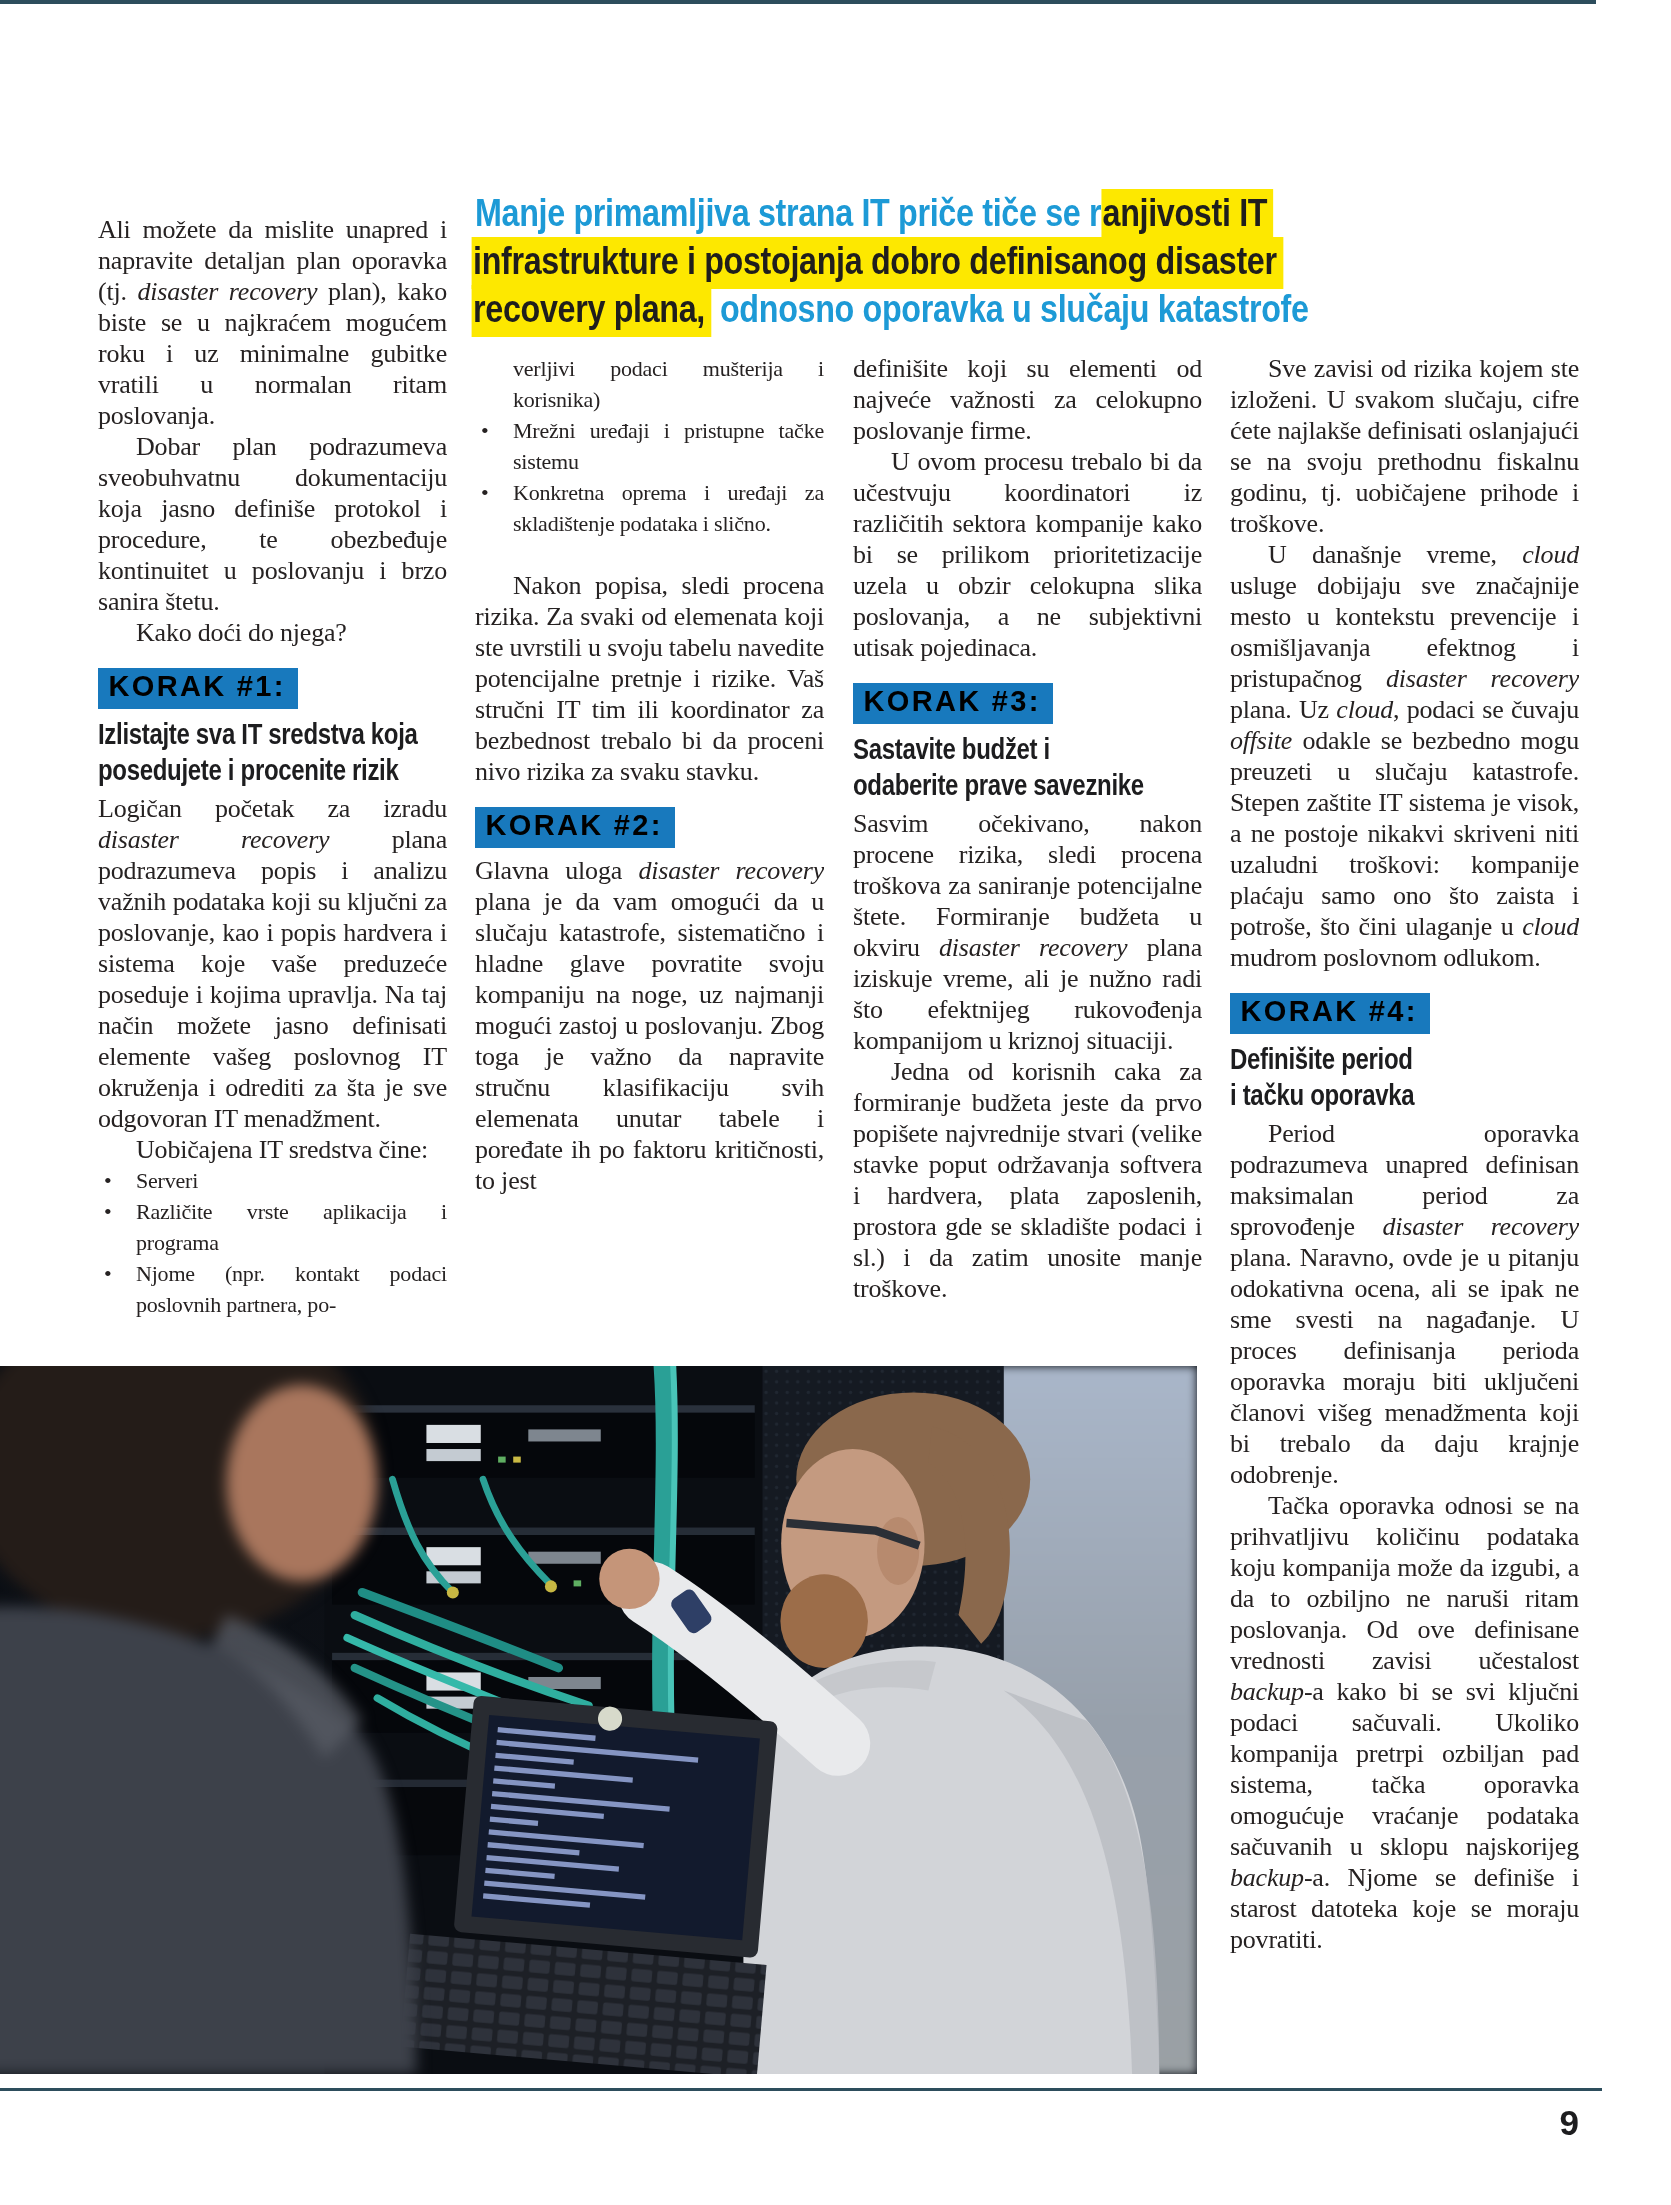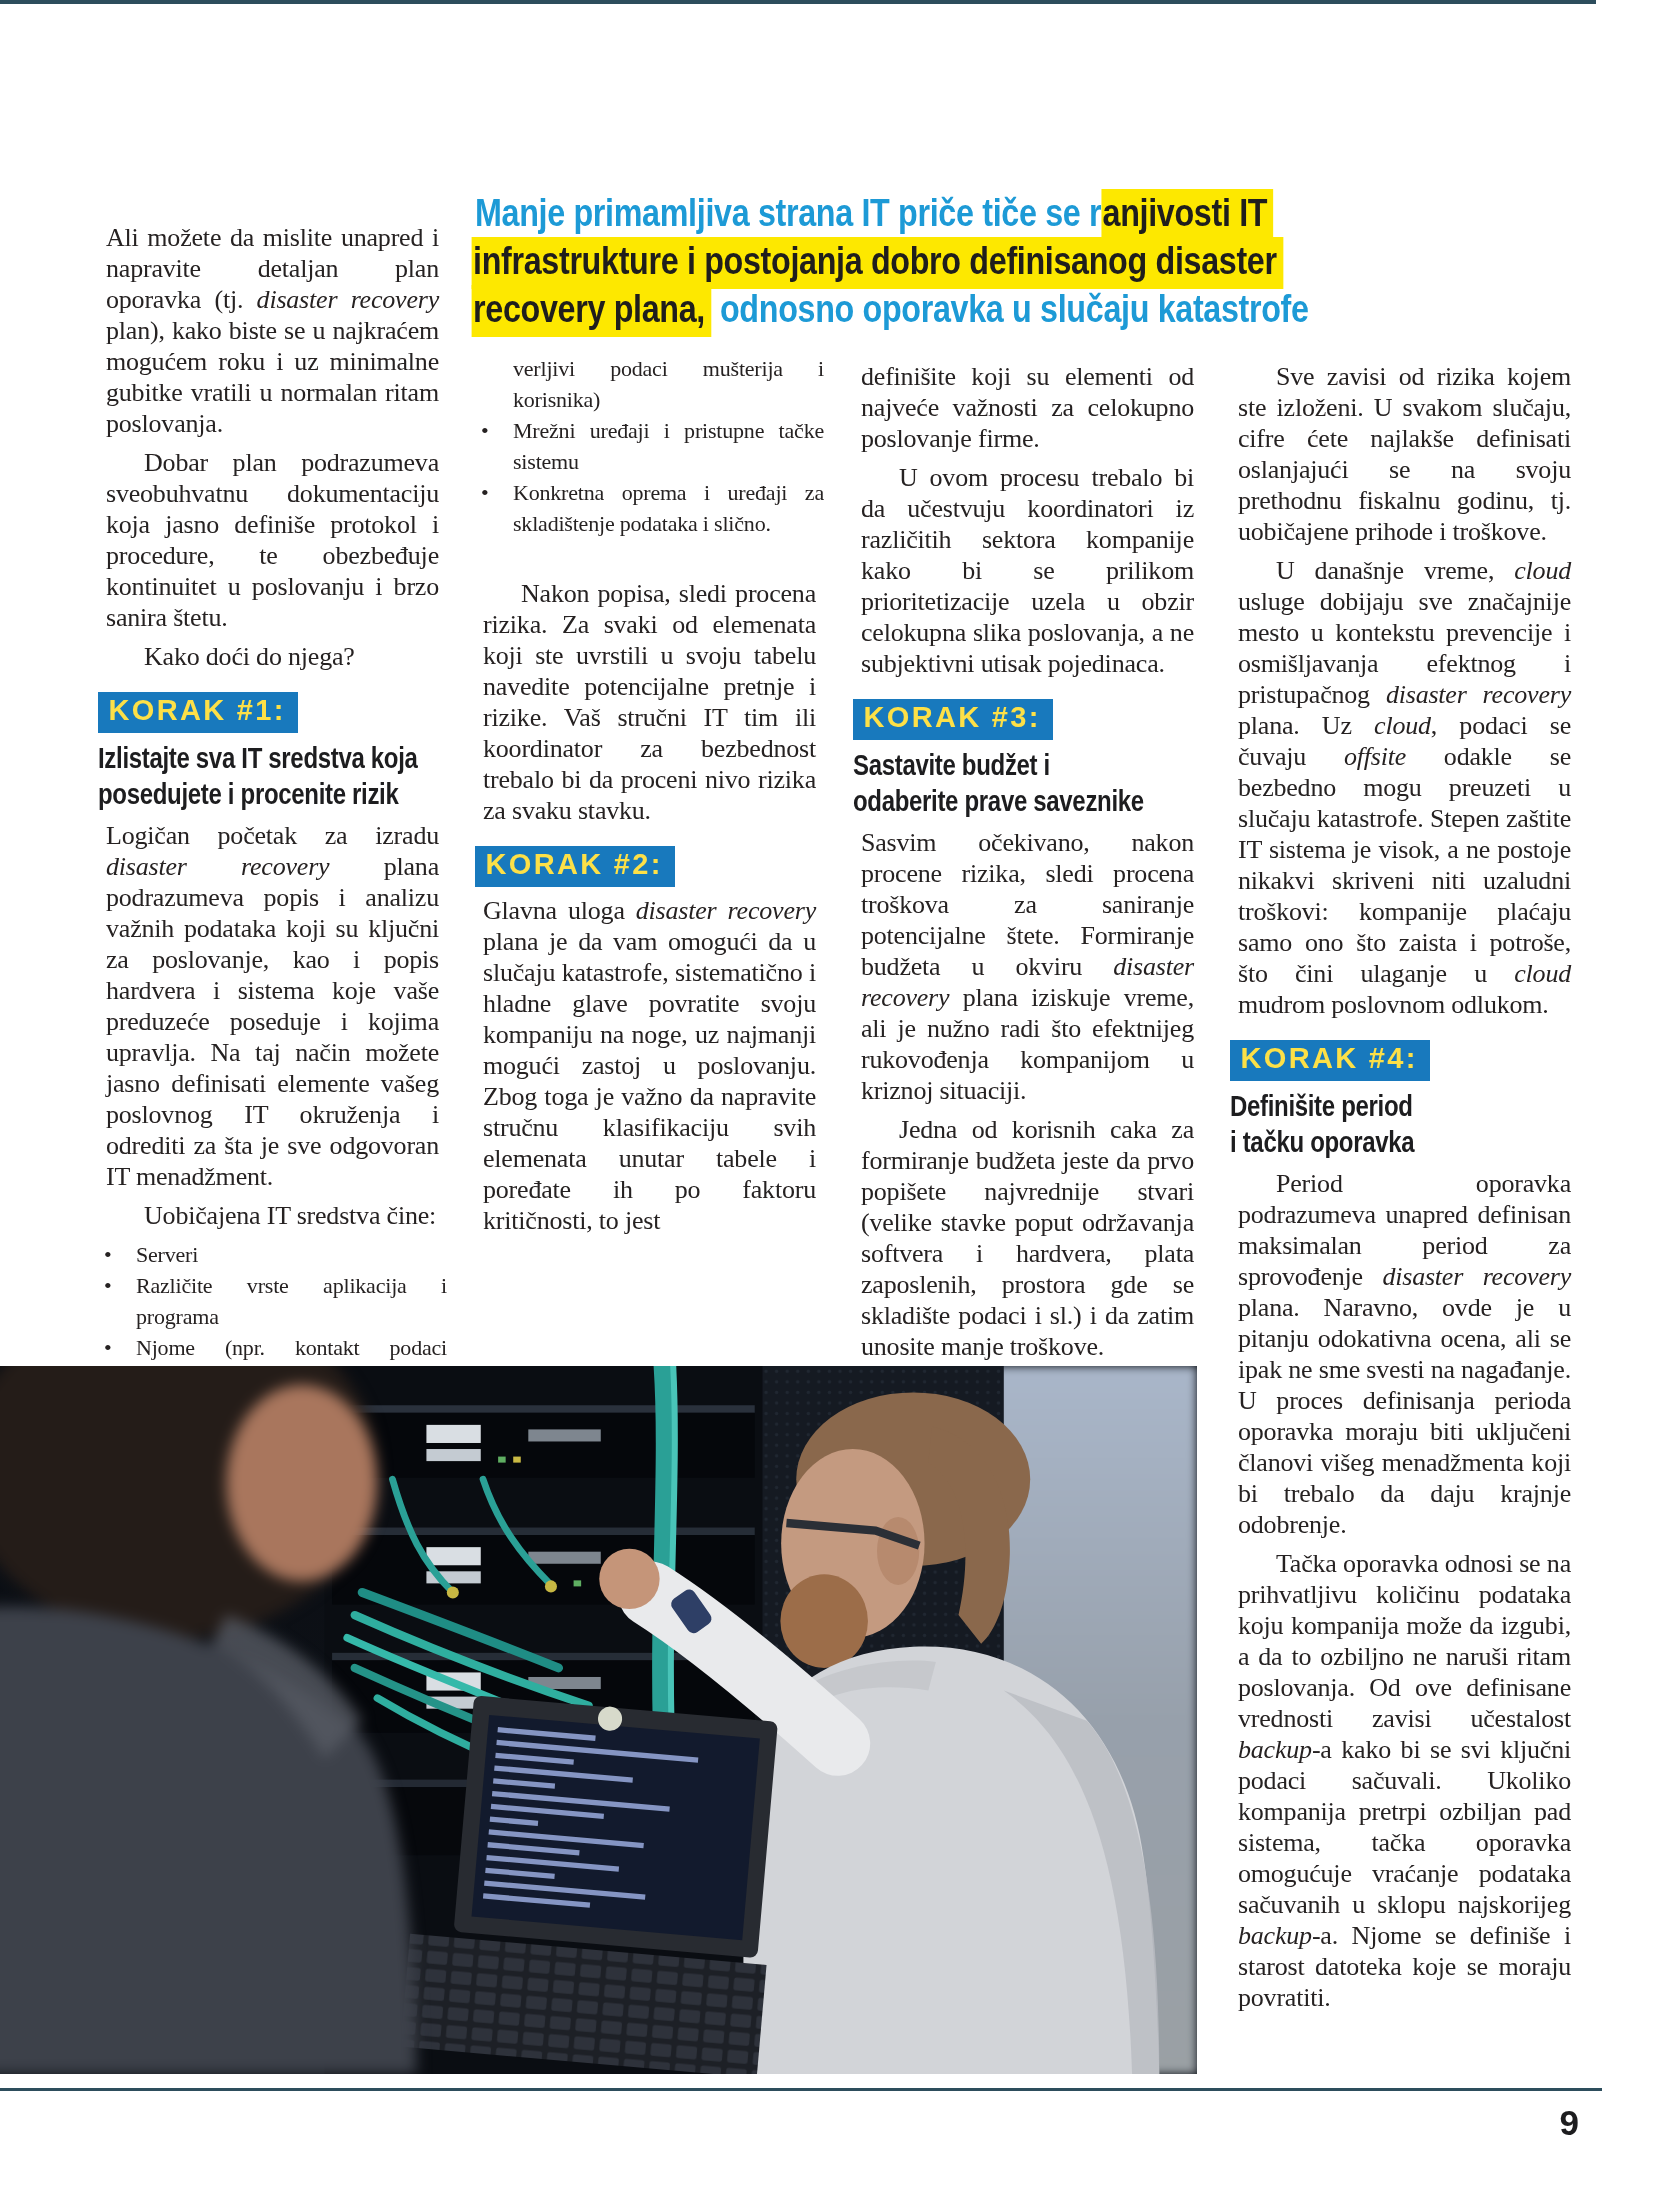--- a/index.html
+++ b/index.html
@@ -20,29 +20,29 @@
   .hl-mark { background:#fde800; color:#1f1e1c; padding:3px 7.5px 6.8px 1.5px; }
   .hl-line .hl-mark:first-child { margin-left:-3.8px; }
 
   
   .col { position:absolute; width:349px; overflow:hidden; }
   .col1 { left:98px;  top:214px; height:1147px; }
   .col2 { left:475px;  top:353px; height:1011px; }
   .col3 { left:853px; top:353px; height:1011px; }
   .col4 { left:1230px; top:353px; height:1735px; }
 
-  p.body { margin:8px; font-size:26px; line-height:31px; letter-spacing:-0.2px;
+  p.body { margin:0; font-size:26px; line-height:31px; letter-spacing:-0.2px;
            text-align:justify; text-justify:inter-word; }
   p.body.indent { text-indent:38px; }
   em { font-style:italic; }
 
   .vgap { height:31px; }
 
   .badge-row { margin:19.6px 0 7.5px 0; }
-  .korak-badge { display:inline-block; background:#1879bd; color:#fde047;
+  .korak-badge { display:inline-block; background:#1879bd; color:#000000;
     font-family:"Liberation Sans", sans-serif; font-weight:bold; font-size:29px;
     line-height:29px; letter-spacing:2.3px; padding:4.5px 12px 7.5px 10.6px;text-align:center; }
 
   h3.subhead { margin:0 0 4.5px 0; }
   .subhead-line { display:block; white-space:nowrap; transform:scaleX(0.8); transform-origin:0 50%;
     font-family:"Liberation Sans", sans-serif; font-weight:bold; color:#1d1d1f;
     font-size:30px; line-height:36px; letter-spacing:-0.4px; }
 
   .bullet { position:relative; padding-left:38px; font-size:22px; line-height:31px;
             letter-spacing:-0.2px; text-align:justify; }

